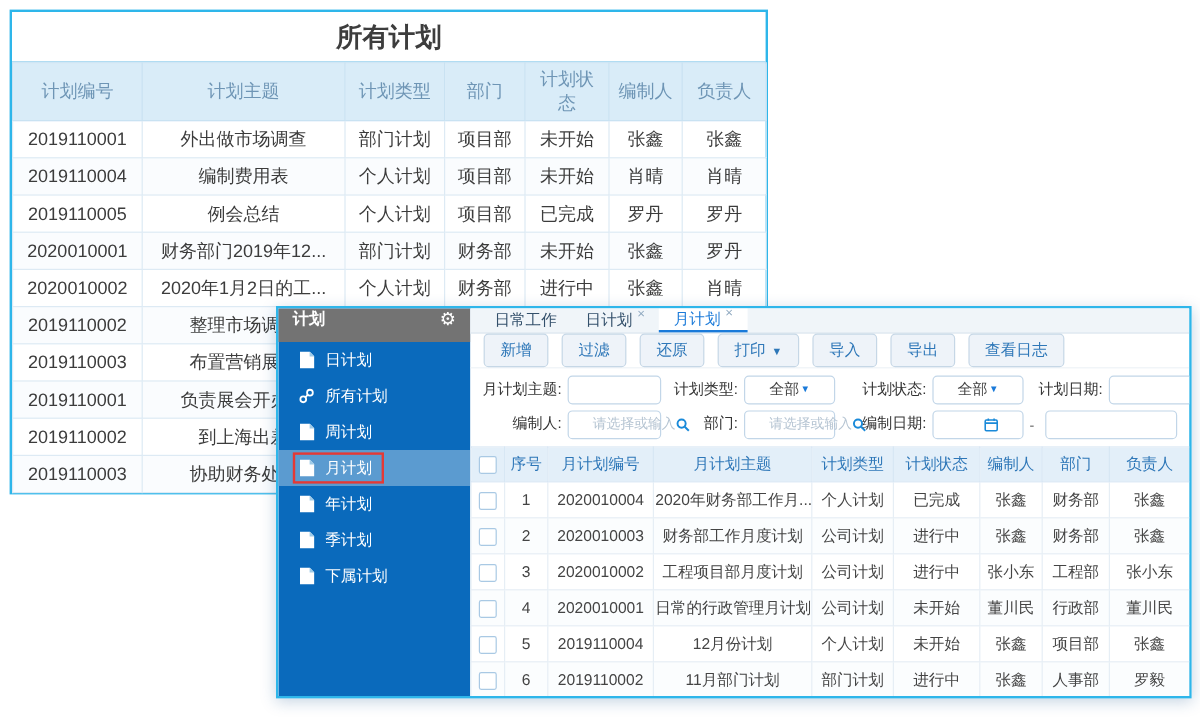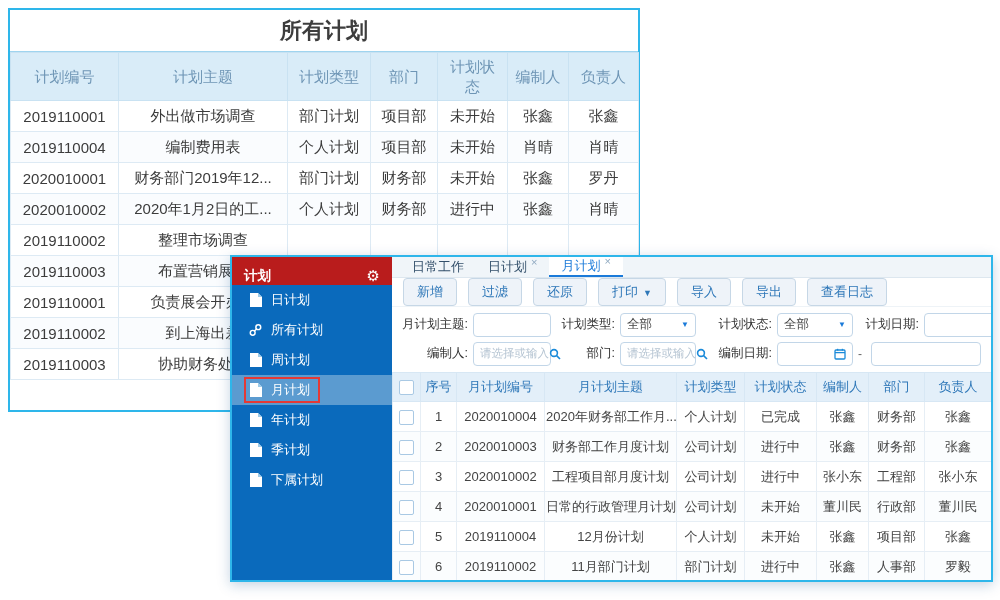--- a/index.html
+++ b/index.html
@@ -17,21 +17,21 @@
                white-space:nowrap;overflow:hidden;}
   .bg-table tbody tr:nth-child(even) td{background:#fafcfe;}
   
   .overlay{position:absolute;left:230px;top:255px;width:763px;height:327px;
            border:2px solid #2eb6ea;box-sizing:border-box;background:#fff;display:flex;
            box-shadow:0 3px 12px rgba(20,80,140,.25);overflow:hidden;}
   .left-col{flex:0 0 160px;width:160px;display:flex;flex-direction:column;background:#0a6abc;}
   .profile{height:82px;background:#1478d2;display:flex;padding:9px 8px;box-sizing:border-box;}
   .photo{width:60px;height:64px;border-radius:3px;overflow:hidden;flex:0 0 60px;}
   .pinfo{margin-left:9px;color:#fff;font-size:12px;line-height:21px;padding-top:1px;white-space:nowrap;}
-  .side-header{height:28px;background:#b91c1c;color:#fff;display:flex;align-items:flex-end;
+  .side-header{height:28px;background:#737373;color:#fff;display:flex;align-items:flex-start;
                justify-content:space-between;padding:0 12px;font-size:13.5px;font-weight:bold;}
   .gear{font-size:15px;font-weight:normal;cursor:pointer;}
   .menu{flex:1;}
   .menu-item{height:30px;display:flex;align-items:center;padding-left:12px;color:#fff;font-size:13px;}
   .menu-item.selected{background:#5b9bd0;}
   .mi-inner{display:inline-flex;align-items:center;gap:9px;border:2px solid transparent;
             padding:2px 8px 2px 3px;}
   .selected .mi-inner{border-color:#e53935;}
   .mic{display:inline-flex;width:13px;justify-content:center;}
   
@@ -43,21 +43,21 @@
   .tab.active{background:#fff;color:#1a7ad9;border-bottom:2px solid #1a7ad9;}
   .toolbar{height:35px;display:flex;align-items:center;gap:11px;padding:0 11px;
            border-bottom:1px solid #eef3f7;}
   .btn{font-family:inherit;font-size:13px;color:#2e77b8;background:#eef3f9;border:1px solid #c6d7e6;
        border-radius:4px;padding:4px 13px;cursor:pointer;white-space:nowrap;}
   .btn .caret{font-size:9px;margin-left:5px;}
   .filters{padding:3px 0 2px;}
   .frow{display:flex;align-items:center;height:29px;padding-left:4px;}
   .flabel{font-size:12.5px;color:#333;text-align:right;white-space:nowrap;flex:none;}
   .finput{height:24px;border:1px solid #c2d6e8;border-radius:4px;background:#fff;
-          box-sizing:border-box;display:inline-flex;align-items:center;padding:0 6px;
+          box-sizing:border-box;display:inline-flex;align-items:center;padding:0 20px;
           margin-left:5px;flex:none;font-size:12.5px;color:#444;}
   .sel .caret{color:#1a7ad9;font-size:8px;margin-left:auto;}
   .ph{color:#b5c4d2;font-size:11.5px;white-space:nowrap;}
   .icn{margin-left:auto;display:inline-flex;}
   .sep{margin:0 4px 0 5px;color:#666;font-size:12px;}
   .w72{width:72px;} .w56{width:56px;} .w58{width:58px;}
   .iw78{width:78px;} .iw76{width:76px;} .iw120{width:120px;} .iw110{width:110px;}
   .ml8{margin-left:8px;} .ml10{margin-left:18px;}
   
   .ptable{width:100%;border-collapse:collapse;table-layout:fixed;font-size:13px;margin-top:2px;}
@@ -109,20 +109,29 @@
       <tr>
         <td>2019110004</td>
           <td>编制费用表</td>
           <td>个人计划</td>
           <td>项目部</td>
           <td>未开始</td>
           <td>肖晴</td>
           <td>肖晴</td>
       </tr>
       <tr>
+        <td>2019110005</td>
+          <td>例会总结</td>
+          <td>个人计划</td>
+          <td>项目部</td>
+          <td>已完成</td>
+          <td>罗丹</td>
+          <td>罗丹</td>
+      </tr>
+      <tr>
         <td>2020010001</td>
           <td>财务部门2019年12...</td>
           <td>部门计划</td>
           <td>财务部</td>
           <td>未开始</td>
           <td>张鑫</td>
           <td>罗丹</td>
       </tr>
       <tr>
         <td>2020010002</td>

